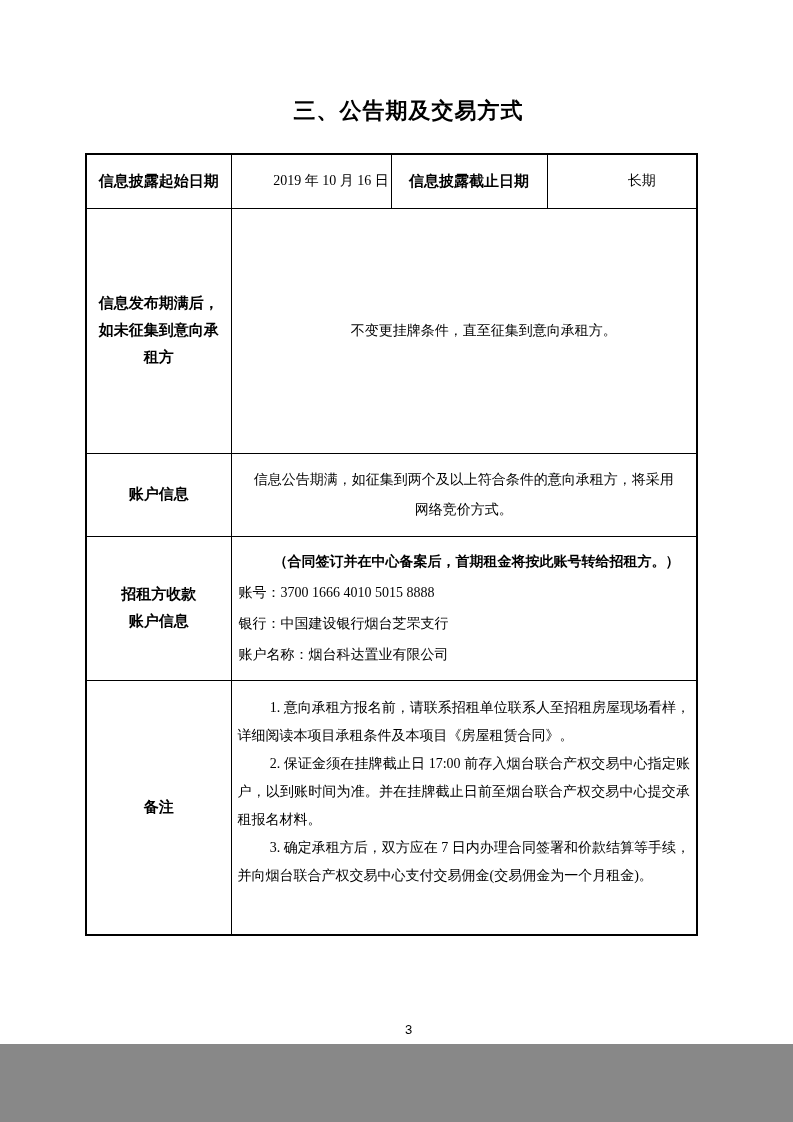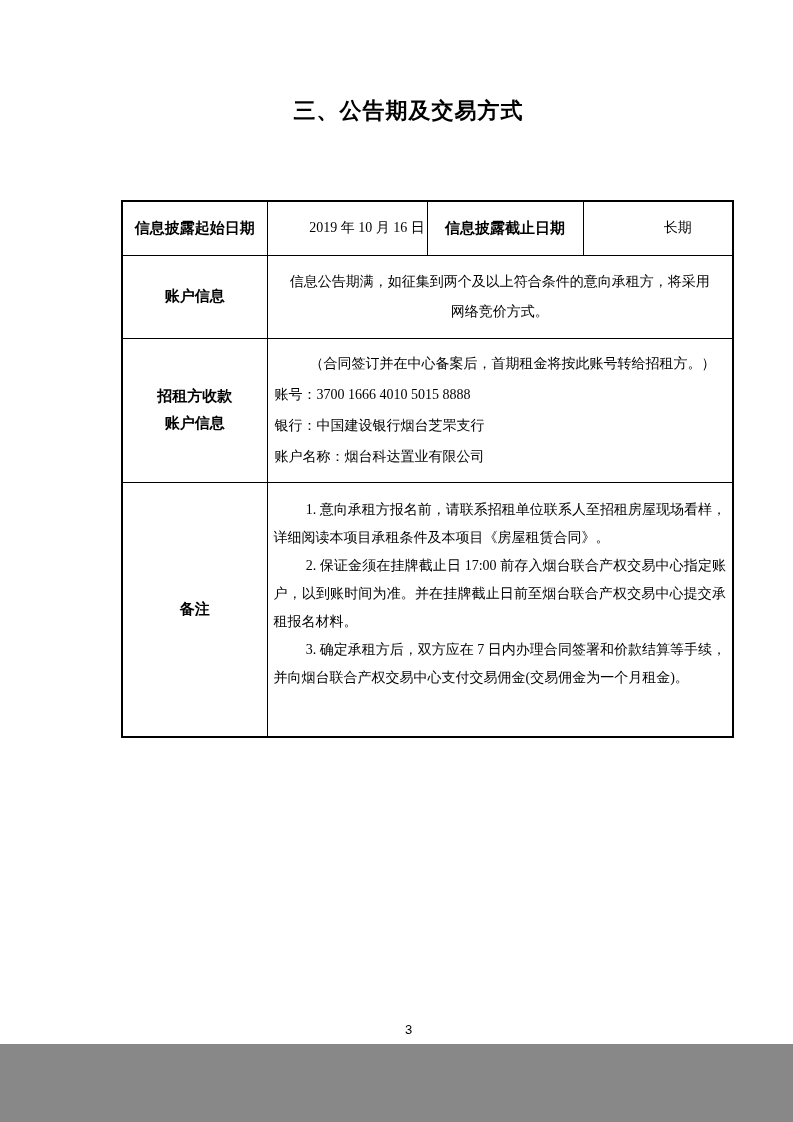--- a/index.html
+++ b/index.html
@@ -19,27 +19,26 @@
     left: 103px;
     top: 96px;
     width: 611px;
     text-align: center;
     font-size: 22px;
     font-weight: bold;
     letter-spacing: 1px;
   }
   table.doc-table {
     position: absolute;
-    left: 121px;
+    left: 85px;
     top: 153px;
     width: 611px;
     border-collapse: collapse;
     table-layout: fixed;
     border: 2px solid #000;
-    margin-top: 47px;
   }
   table.doc-table td {
     border: 1px solid #000;
     overflow: hidden;
   }
   .r1 { height: 54px; }
   .r2 { height: 51px; }
   .r3 { height: 245px; }
   .r4 { height: 83px; }
   .r5 { height: 144px; }
@@ -65,21 +64,21 @@
     text-align: center;
     vertical-align: middle;
     padding: 0 20px;
     line-height: 30px;
   }
   td.account-cell {
     vertical-align: top;
     padding: 9px 7px 0 7px;
     line-height: 31px;
   }
-  .account-note { text-indent: 2.5em; }
+  .account-note { text-indent: 2.5em; font-weight: bold; }
   td.remarks-cell {
     vertical-align: top;
     padding: 13px 6px 0 6px;
   }
   .remarks-cell p {
     text-indent: 2.3em;
     text-align: justify;
     line-height: 28px;
   }
   .page-number {
@@ -108,20 +107,24 @@
     </colgroup>
     <tbody>
       <tr class="r1">
         <td class="label">信息披露起始日期</td>
         <td class="value center">2019 年 10 月 16 日</td>
         <td class="label">信息披露截止日期</td>
         <td class="value center">长期</td>
       </tr>
 
 
+      <tr class="r3">
+        <td class="label">信息发布期满后，如未征集到意向承租方</td>
+        <td class="value center" colspan="3">不变更挂牌条件，直至征集到意向承租方。</td>
+      </tr>
 
       <tr class="r4">
         <td class="label">账户信息</td>
         <td class="value trade-cell" colspan="3">信息公告期满，如征集到两个及以上符合条件的意向承租方，将采用网络竞价方式。</td>
       </tr>
 
       <tr class="r5">
         <td class="label">
           <div>招租方收款</div>
           <div>账户信息</div>

